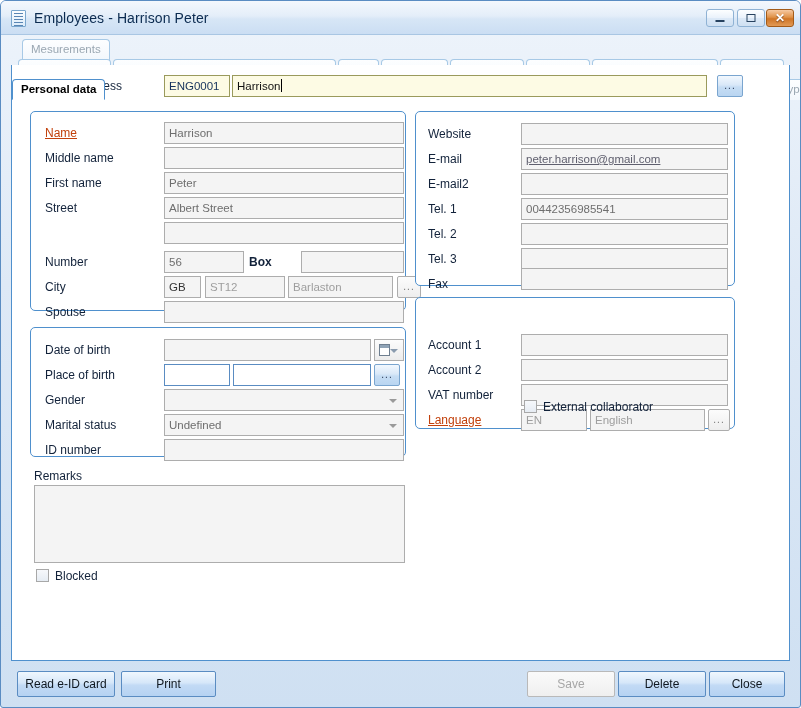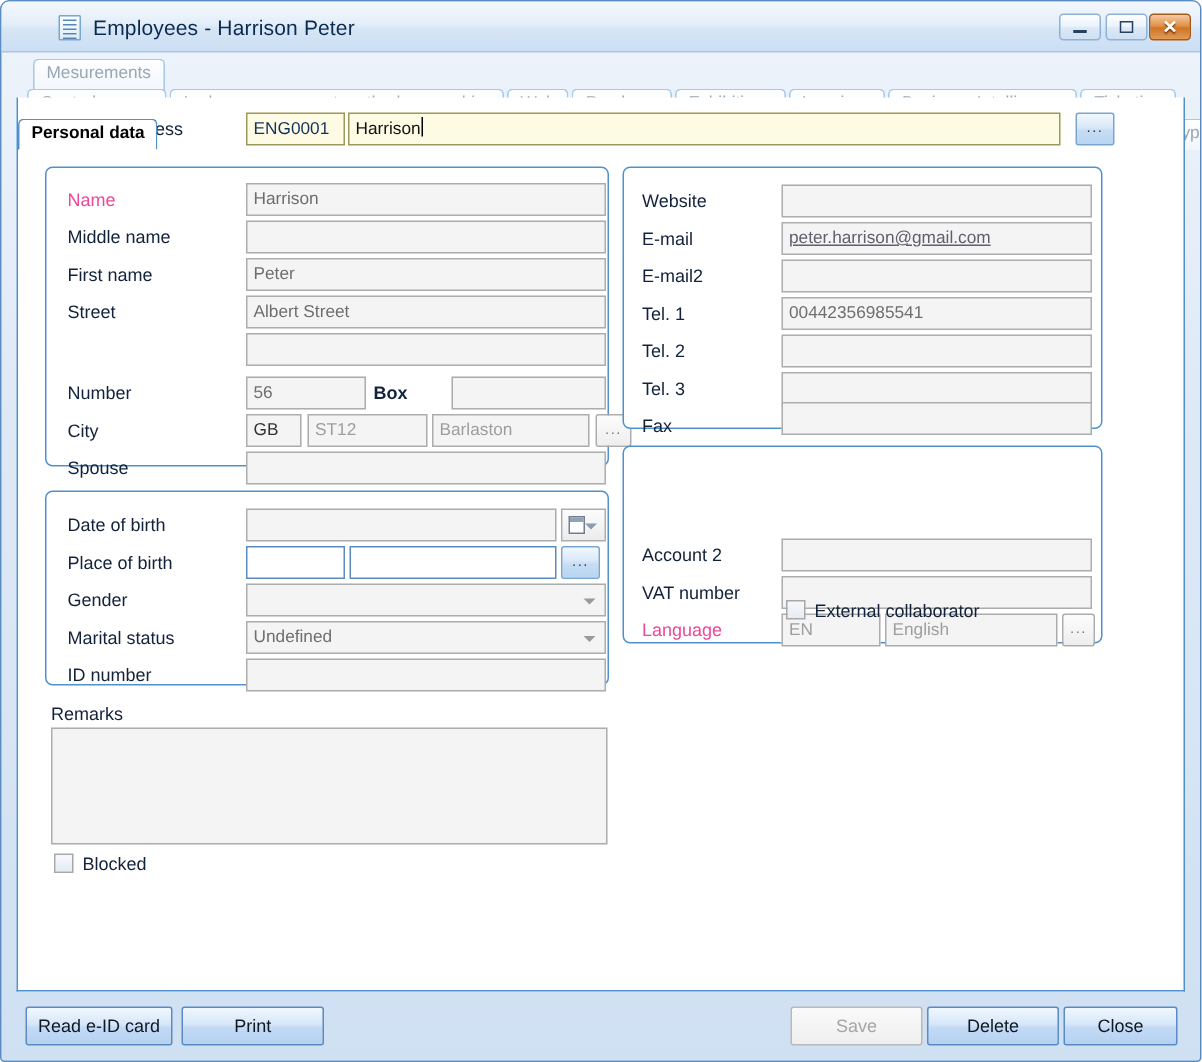--- a/index.html
+++ b/index.html
@@ -16,21 +16,20 @@
     background: linear-gradient(180deg,#eef4fb 0%, #dee9f6 40%, #cfe0f2 100%);
     border: 1px solid #5a8cc2;
     border-radius: 6px 6px 3px 3px;
     overflow: hidden;
   }
   
   #titlebar {
     position: absolute; left: 0; top: 0; width: 100%; height: 34px;
     background: linear-gradient(180deg,#f4f8fd 0%, #e4eef9 45%, #d7e6f6 55%, #cbdef3 100%);
     border-bottom: 1px solid #a9c6e3;
-    padding-left: 28px;
   }
   #titlebar-inner { position: relative; height: 100%; }
   .title-icon {
     position: absolute; left: 10px; top: 9px; width: 15px; height: 17px;
     background: linear-gradient(180deg,#fcfeff,#dcecfa);
     border: 1px solid #7aa7ce; border-radius: 1px;
   }
   .title-icon::before {
     content: ""; position: absolute; left: 2px; top: 2px; width: 9px; height: 1px;
     background: #5a86b4;
@@ -131,21 +130,21 @@
   #gb-birth   { left: 18px;  top: 262px; width: 376px; height: 130px; }
   #gb-contact { left: 403px; top: 46px;  width: 320px; height: 175px; }
   #gb-admin   { left: 403px; top: 232px; width: 320px; height: 132px; }
   #gb-info    { left: 403px; top: 378px; width: 320px; height: 134px; }
 
   .row { position: absolute; left: 0; width: 100%; height: 22px; }
   .lbl {
     position: absolute; top: 4px;
     font-size: 12px; color: #12223a; white-space: nowrap;
   }
-  .lbl.link { color: #ec4899; cursor: pointer; }
+  .lbl.link { color: #c2410c; text-decoration: underline; cursor: pointer; }
   .fld { position: absolute; }
 
   
   #remarks-label { position: absolute; left: 22px; top: 404px; font-size: 12px; color: #12223a; }
   #remarks-box {
     position: absolute; left: 22px; top: 420px; width: 371px; height: 78px;
     border: 1px solid #adadad; background: #f4f4f4;
   }
   .chk-wrap { position: absolute; font-size: 12px; color: #12223a; }
   .chk {
@@ -338,20 +337,24 @@
         <div class="lbl" style="left:12px">Tel. 3</div>
         <div class="inp fld" style="left:105px; top:0; width:207px"></div>
       </div>
       <div class="row" style="top:161px">
         <div class="lbl" style="left:12px">Fax</div>
         <div class="inp fld" style="left:105px; top:-5px; width:207px"></div>
       </div>
     </div>
 
     <div class="gbox" id="gb-admin">
+      <div class="row" style="top:36px">
+        <div class="lbl" style="left:12px">Account 1</div>
+        <div class="inp fld" style="left:105px; top:0; width:207px"></div>
+      </div>
       <div class="row" style="top:61px">
         <div class="lbl" style="left:12px">Account 2</div>
         <div class="inp fld" style="left:105px; top:0; width:207px"></div>
       </div>
       <div class="row" style="top:86px">
         <div class="lbl" style="left:12px">VAT number</div>
         <div class="inp fld" style="left:105px; top:0; width:207px"></div>
       </div>
       <div class="row" style="top:111px">
         <div class="lbl link" style="left:12px">Language</div>

